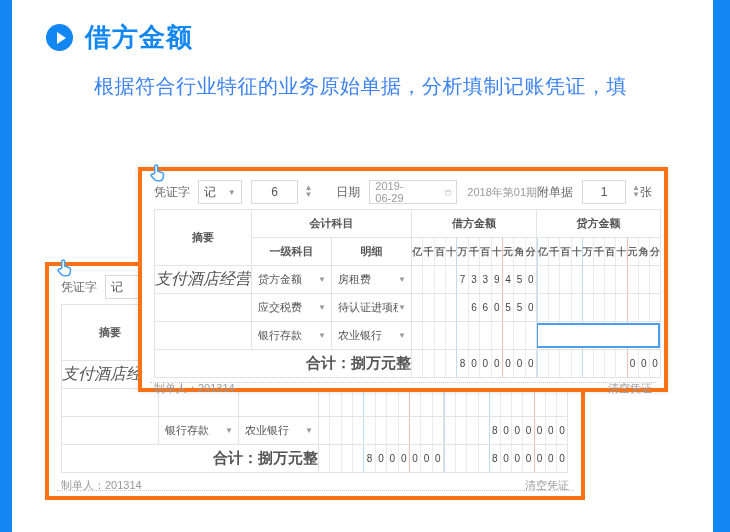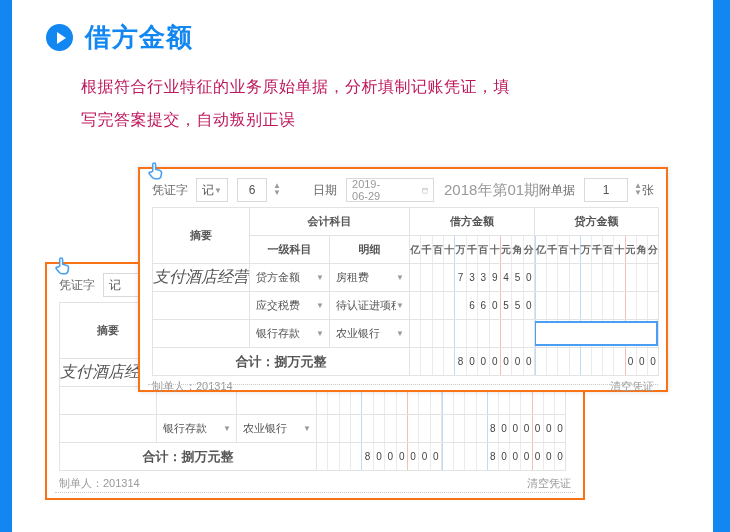--- a/index.html
+++ b/index.html
@@ -9,54 +9,54 @@
 
   .edge-bar { position:absolute; top:0; bottom:0; background:#1287f2; }
   .edge-bar.left { left:0; width:12px; }
   .edge-bar.right { right:0; width:17px; }
 
   .hdr { position:absolute; left:46px; top:20px; display:flex; align-items:center; gap:12px; }
   .play-icon { width:27px; height:27px; border-radius:50%; background:#1287f2; position:relative; flex:none; }
   .play-icon::after { content:""; position:absolute; left:11px; top:7.5px; border-left:9px solid #fff; border-top:6px solid transparent; border-bottom:6px solid transparent; }
   .page-title { font-size:26px; font-weight:bold; color:#1287f2; letter-spacing:1px; }
 
-  .desc { position:absolute; left:81px; top:70px; width:580px; font-size:16px; color:#be185d; line-height:33px; letter-spacing:0.5px; }
+  .desc { position:absolute; left:94px; top:70px; width:580px; font-size:20px; color:#3b82f6; line-height:33px; letter-spacing:0.5px; }
 
   
-  .voucher { position:absolute; background:#fff; border:2px solid #f97316; }
+  .voucher { position:absolute; background:#fff; border:4px solid #f97316; }
   .voucher.back  { left:45px;  top:262px; width:540px; height:238px; }
   .voucher.front { left:138px; top:167px; width:530px; height:225px; box-shadow:0 0 5px rgba(0,0,0,.12); }
 
   .cursor-icon { position:absolute; left:4px; top:-9px; width:22px; height:22px; z-index:5; }
 
   .controls { position:absolute; left:0; right:0; top:8px; height:26px; display:flex; align-items:center; padding:0 12px; }
   .lbl { font-size:12px; color:#666; white-space:nowrap; }
   .box { height:24px; border:1px solid #d9d9d9; display:flex; align-items:center; background:#fff; }
   .word-select { width:48px; margin-left:8px; padding:0 5px; justify-content:space-between; }
   .word-select .sel-text { font-size:12px; color:#555; }
   .num-box { width:54px; margin-left:9px; justify-content:center; font-size:12px; color:#555; }
   .num-box.attach { width:44px; }
   .stepper { display:flex; flex-direction:column; justify-content:center; margin-left:6px; line-height:6px; }
   .stepper span { font-size:8px; color:#9a9a9a; height:7px; display:block; }
-  .date-lbl { margin-left:32px;text-align:right; }
+  .date-lbl { margin-left:24px;text-align:right; }
   .date-box { width:88px; margin-left:9px; padding:0 5px; justify-content:space-between;gap:37px; }
   .date-box .date-text { font-size:11px; color:#999; }
   .vtitle { font-size:17px; font-weight:bold; color:#333; letter-spacing:2px; margin-left:26px; white-space:nowrap; }
-  .period { font-size:15px; color:#999; margin-left:10px; white-space:nowrap; }
+  .period { font-size:11px; color:#999; margin-left:10px; white-space:nowrap; }
   .attach-wrap { margin-left:auto; display:flex; align-items:center; }
   .caret { font-size:8px; color:#999; }
 
   
   .vtable { position:absolute; left:12px; top:38px; border-collapse:collapse; table-layout:fixed; width:506px; }
   .vtable th, .vtable td { border:1px solid #e3e3e3; height:28px; padding:0; overflow:hidden; }
   .vtable th { font-size:11px; font-weight:bold; color:#555; }
   .cell-summary { font-size:16px; color:#555; padding-left:3px; text-align:center; white-space:nowrap;font-style:italic; }
   .cell-select { display:flex; align-items:center; justify-content:space-between; padding:0 5px 0 6px; height:100%; }
   .cell-select .sel-text { font-size:11px; color:#555; white-space:nowrap; overflow:hidden; }
-  .cell-total { font-size:13px; font-weight:bold; color:#555; padding-left:6px; text-align:center; }
+  .cell-total { font-size:15px; font-weight:bold; color:#555; padding-left:6px; text-align:right; }
 
   .dgroup { position:relative; }
   .drow { display:flex; height:100%; width:100%; }
   .dcell { flex:1 1 0; border-left:1px solid #ebebeb; display:flex; align-items:center; justify-content:center; font-size:10px; color:#444; min-width:0; }
   .drow .dcell:first-child { border-left:none; }
   .drow .dcell.col-wan { border-left:1px solid #bfdcf5; }
   .drow .dcell.col-yuan { border-left:1px solid #f2c0b8; }
   .drow.group-credit .dcell.col-yi { border-left:1px solid #bfdcf5; }
   .dhead .dcell { color:#666; font-weight:bold; }
 
@@ -75,21 +75,20 @@
   <div class="edge-bar left"></div>
   <div class="edge-bar right"></div>
 
   <div class="hdr">
     <span class="play-icon"></span>
     <h1 class="page-title">借方金额</h1>
   </div>
 
   <div class="desc">
     <div>根据符合行业特征的业务原始单据，分析填制记账凭证，填</div>
-    <div>写完答案提交，自动叛别正误</div>
   </div>
 
   <section class="voucher back">
     <svg class="cursor-icon" viewBox="0 0 24 24" fill="#fff" stroke="#4aa0f0" stroke-width="1.7" stroke-linejoin="round" stroke-linecap="round">
       <path d="M9.5 12V4.8a1.6 1.6 0 0 1 3.2 0v5.4l4.6 1.2a2.5 2.5 0 0 1 1.8 2.7l-.5 3.6a3.2 3.2 0 0 1-3.1 2.7h-3.3a4.2 4.2 0 0 1-3.3-1.6l-3.2-3.9c-.8-1 .6-2.2 1.6-1.5z"></path>
     </svg>
 
     <div class="controls">
       <span class="lbl">凭证字</span>
       <span class="box word-select">

